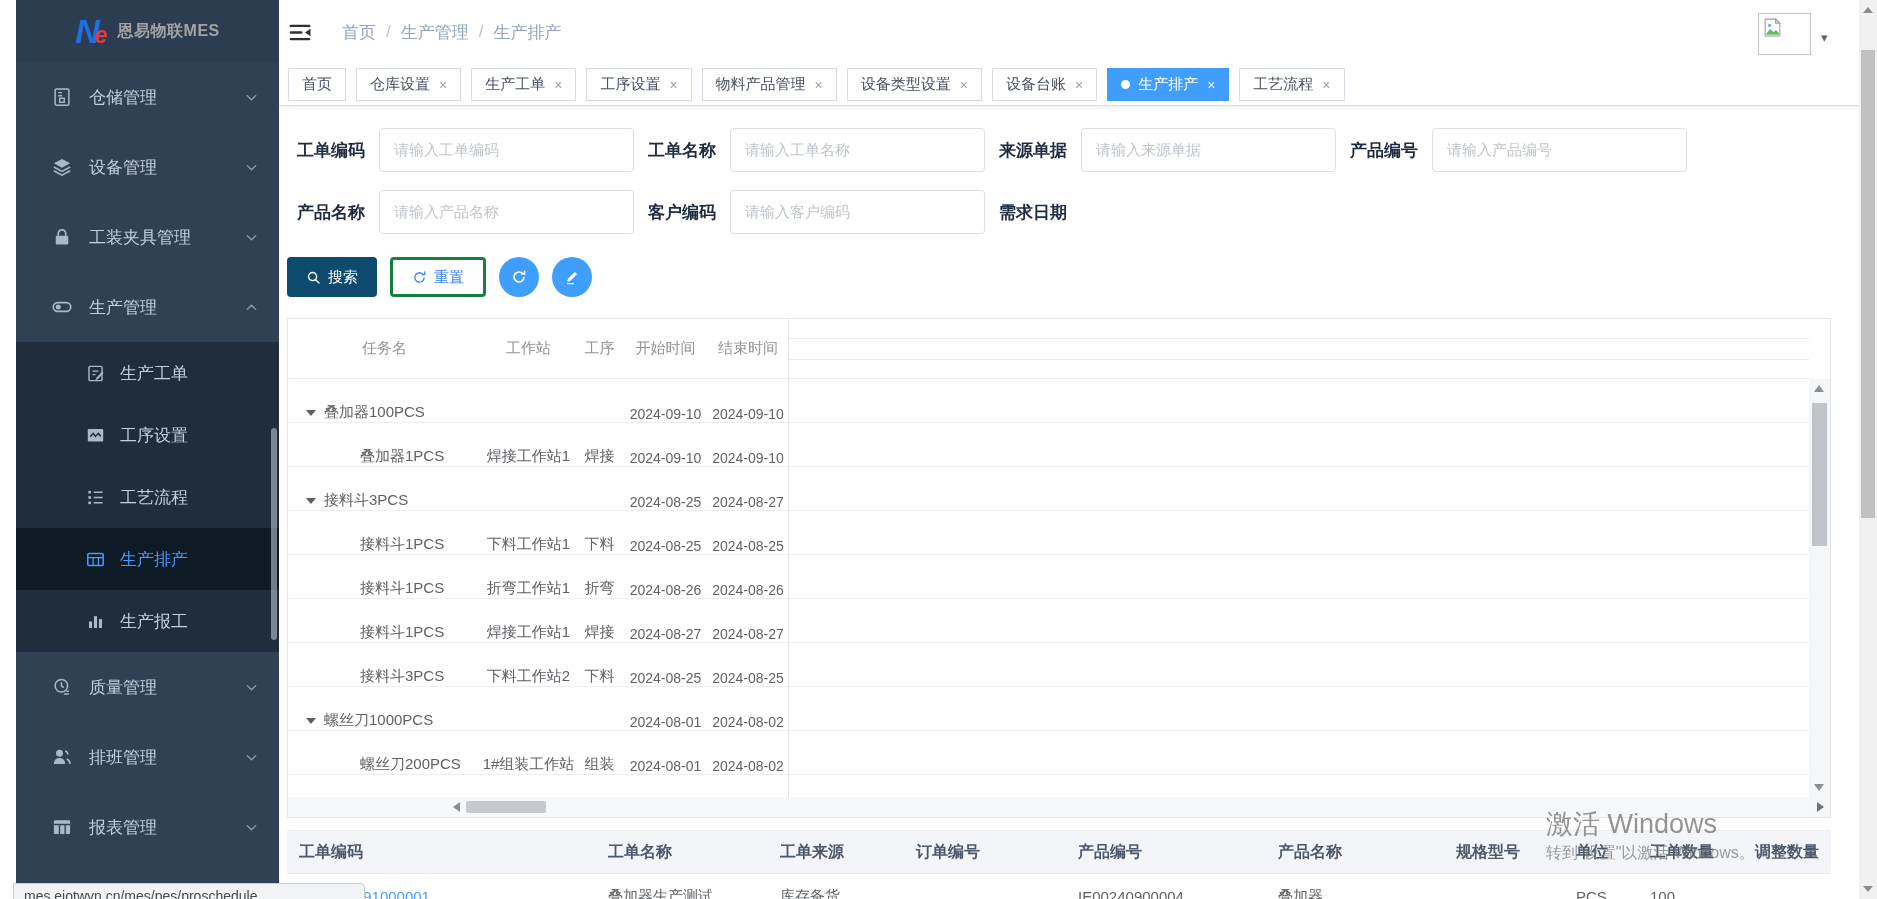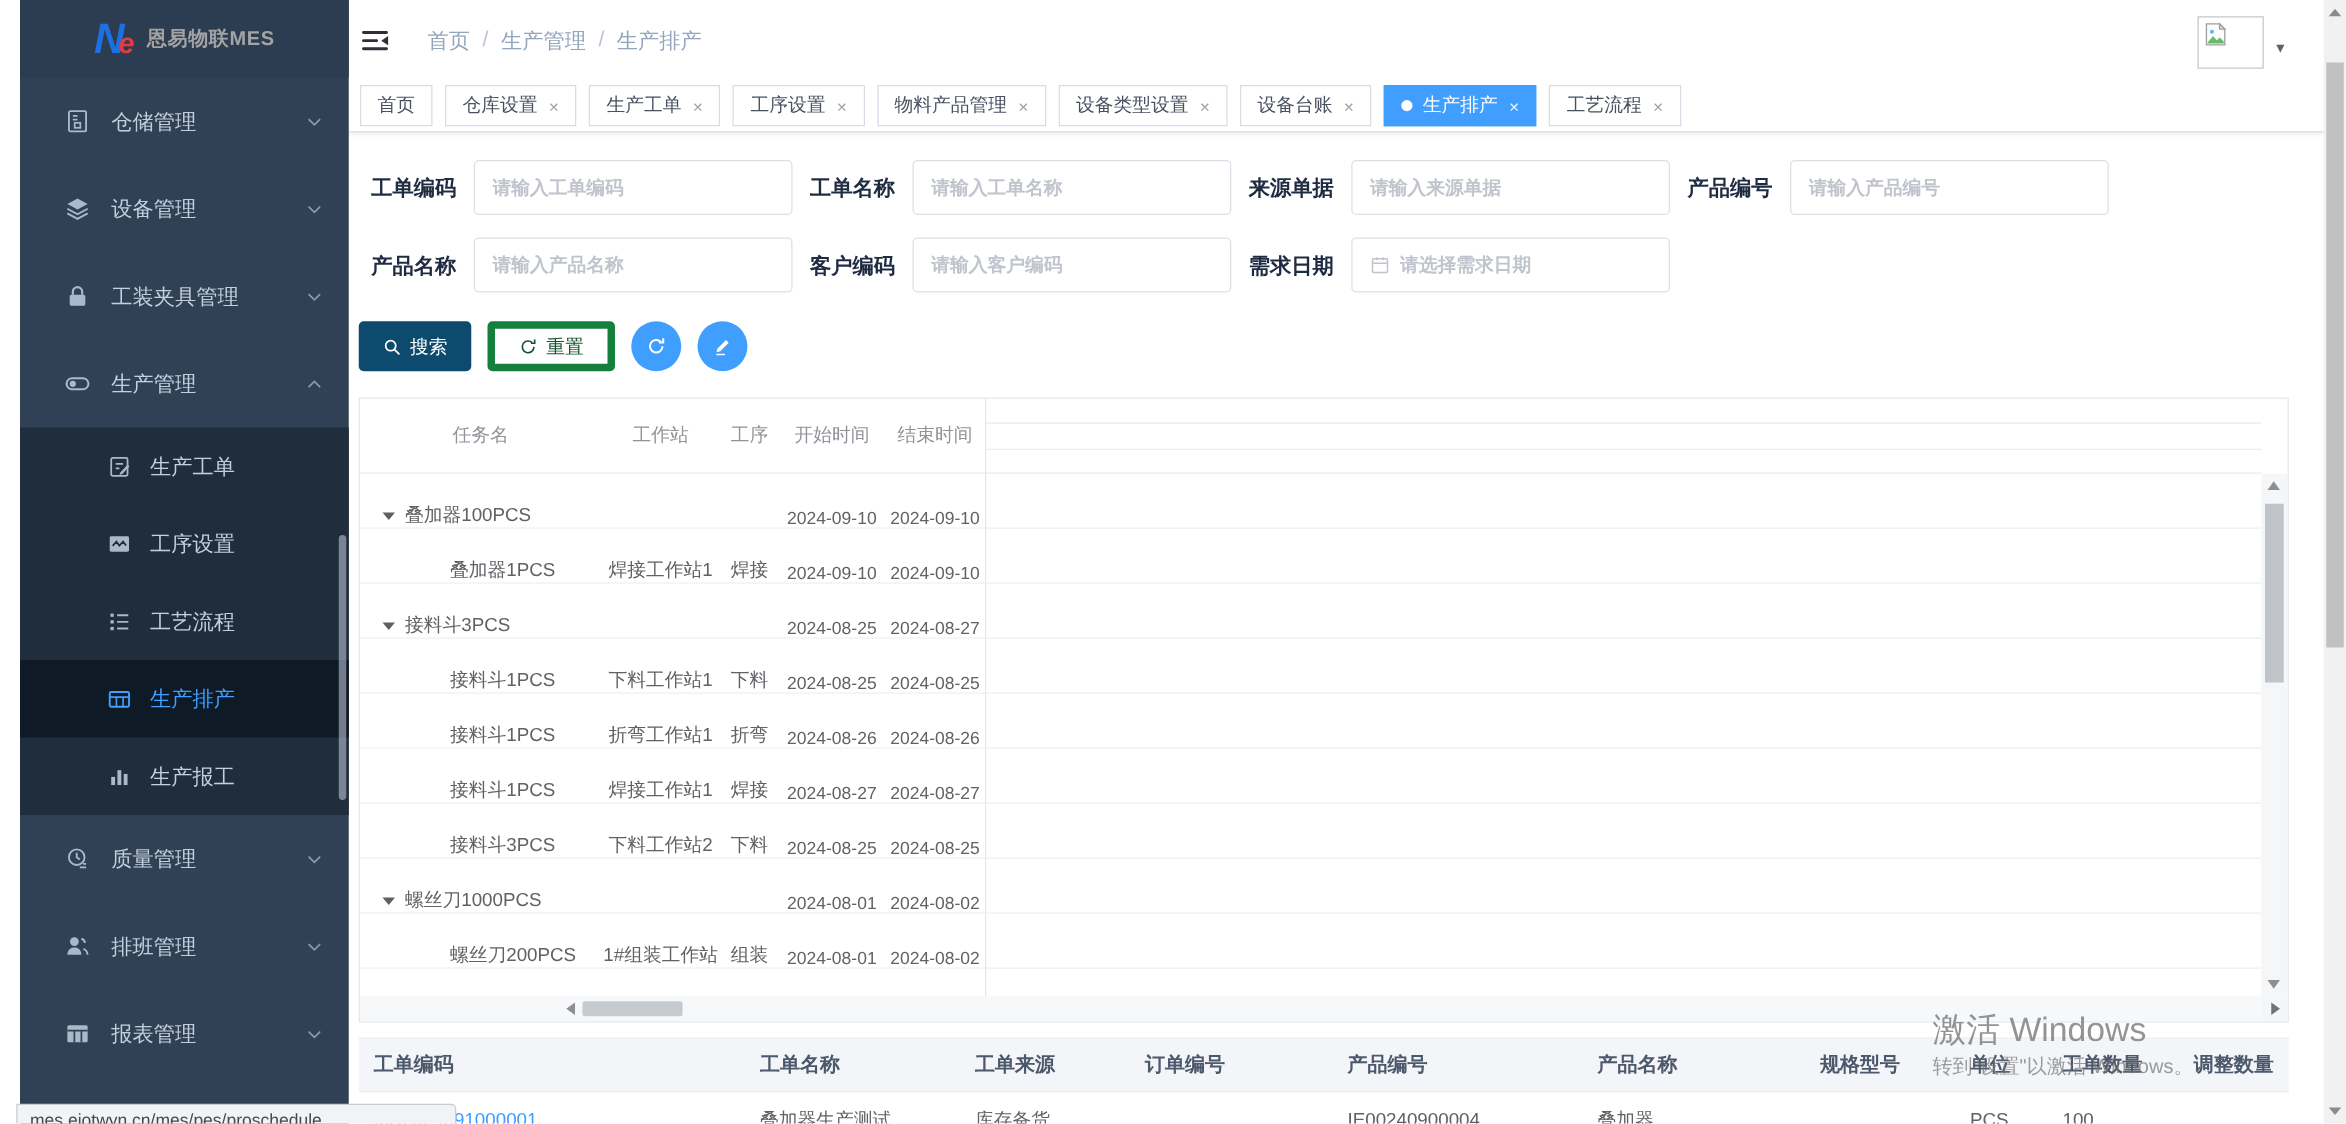--- a/index.html
+++ b/index.html
@@ -44,27 +44,27 @@
   .tag.active { background:#409eff; border-color:#409eff; color:#fff; }
   .tag.active .dot { display:inline-block; width:9px; height:9px; border-radius:50%; background:#fff; margin-right:8px; }
   .tag .close { margin-left:9px; font-size:14px; color:#9aa3ad; line-height:1; }
   .tag.active .close { color:#eaf4ff; }
 
   
   .form-row { position:absolute; left:297px; display:flex; gap:14px; align-items:center; }
   .form-row.r1 { top:128px; } .form-row.r2 { top:190px; }
   .field { display:flex; align-items:center; width:337px; }
   .field .flabel { width:72px; font-size:17px; font-weight:700; color:#1f2b40; margin-right:10px; white-space:nowrap; flex:none; }
-  .field .finput { position:relative; width:255px; height:44px; border:1px solid #dcdfe6; border-radius:4px; background:#fff; display:flex; align-items:center; padding:0 14px;font-weight:bold; }
+  .field .finput { position:relative; width:255px; height:44px; border:1px solid #dcdfe6; border-radius:4px; background:#fff; display:flex; align-items:center; padding:0 14px; }
   .field .ph { color:#c0c4cc; font-size:15px; white-space:nowrap; overflow:hidden; }
   .field .cal { width:16px; height:16px; color:#c0c4cc; margin-right:8px; flex:none; }
   .btn-row { position:absolute; left:287px; top:257px; display:flex; align-items:center; gap:13px; }
   .btn { height:40px; border:none; border-radius:4px; font-size:15px; display:inline-flex; align-items:center; gap:7px; padding:0 19px; cursor:pointer; font-family:inherit; }
   .btn-primary { background:#0c4a6e; color:#fff; }
-  .btn-plain { background:#fff; color:#14532d; border:6px solid #15803d; }
+  .btn-plain { background:#fff; color:#3b82f6; border:3px solid #15803d; }
   .btn .bic { width:15px; height:15px; }
   .btn-circle { width:40px; height:40px; border-radius:50%; border:none; background:#409eff; color:#fff; display:inline-flex; align-items:center; justify-content:center; cursor:pointer; }
   .btn-circle .bic { width:16px; height:16px; }
 
   
   .panel { position:absolute; left:287px; top:318px; width:1544px; height:500px; border:1px solid #e3e6ec; background:#fff; }
   .sched-header { position:absolute; left:0; top:0; width:500px; height:59px; display:flex; align-items:center; }
   .sched-header .hc { font-size:15px; color:#909399; text-align:center; }
   .hline { position:absolute; left:0; top:59px; width:1521px; height:1px; background:#e8ebf0; }
   .sched-rows { position:absolute; left:0; top:60px; width:500px; height:418px; overflow:hidden; }
@@ -390,29 +390,20 @@
           </div>
         </div>
         <div class="field">
           <span class="flabel">客户编码</span>
           <div class="finput">
             <span class="ph">请输入客户编码</span>
           </div>
         </div>
         <div class="field">
           <span class="flabel">需求日期</span>
-          <div class="finput">
-            <span class="ic cal">
-              <svg viewBox="0 0 16 16">
-                <rect x="2" y="3" width="12" height="11" rx="1" fill="none" stroke="currentColor" stroke-width="1.2"></rect>
-                <path d="M2 6.5h12M5.5 1.8v2.4M10.5 1.8v2.4" stroke="currentColor" stroke-width="1.2" fill="none"></path>
-              </svg>
-            </span>
-            <span class="ph">请选择需求日期</span>
-          </div>
         </div>
       </div>
     <div class="btn-row">
       <button class="btn btn-primary">
         <span class="ic bic">
             <svg viewBox="0 0 16 16">
               <circle cx="7" cy="7" r="4.3" fill="none" stroke="currentColor" stroke-width="1.5"></circle>
               <path d="M10.3 10.3 14 14" stroke="currentColor" stroke-width="1.5" stroke-linecap="round"></path>
             </svg>
           </span>

